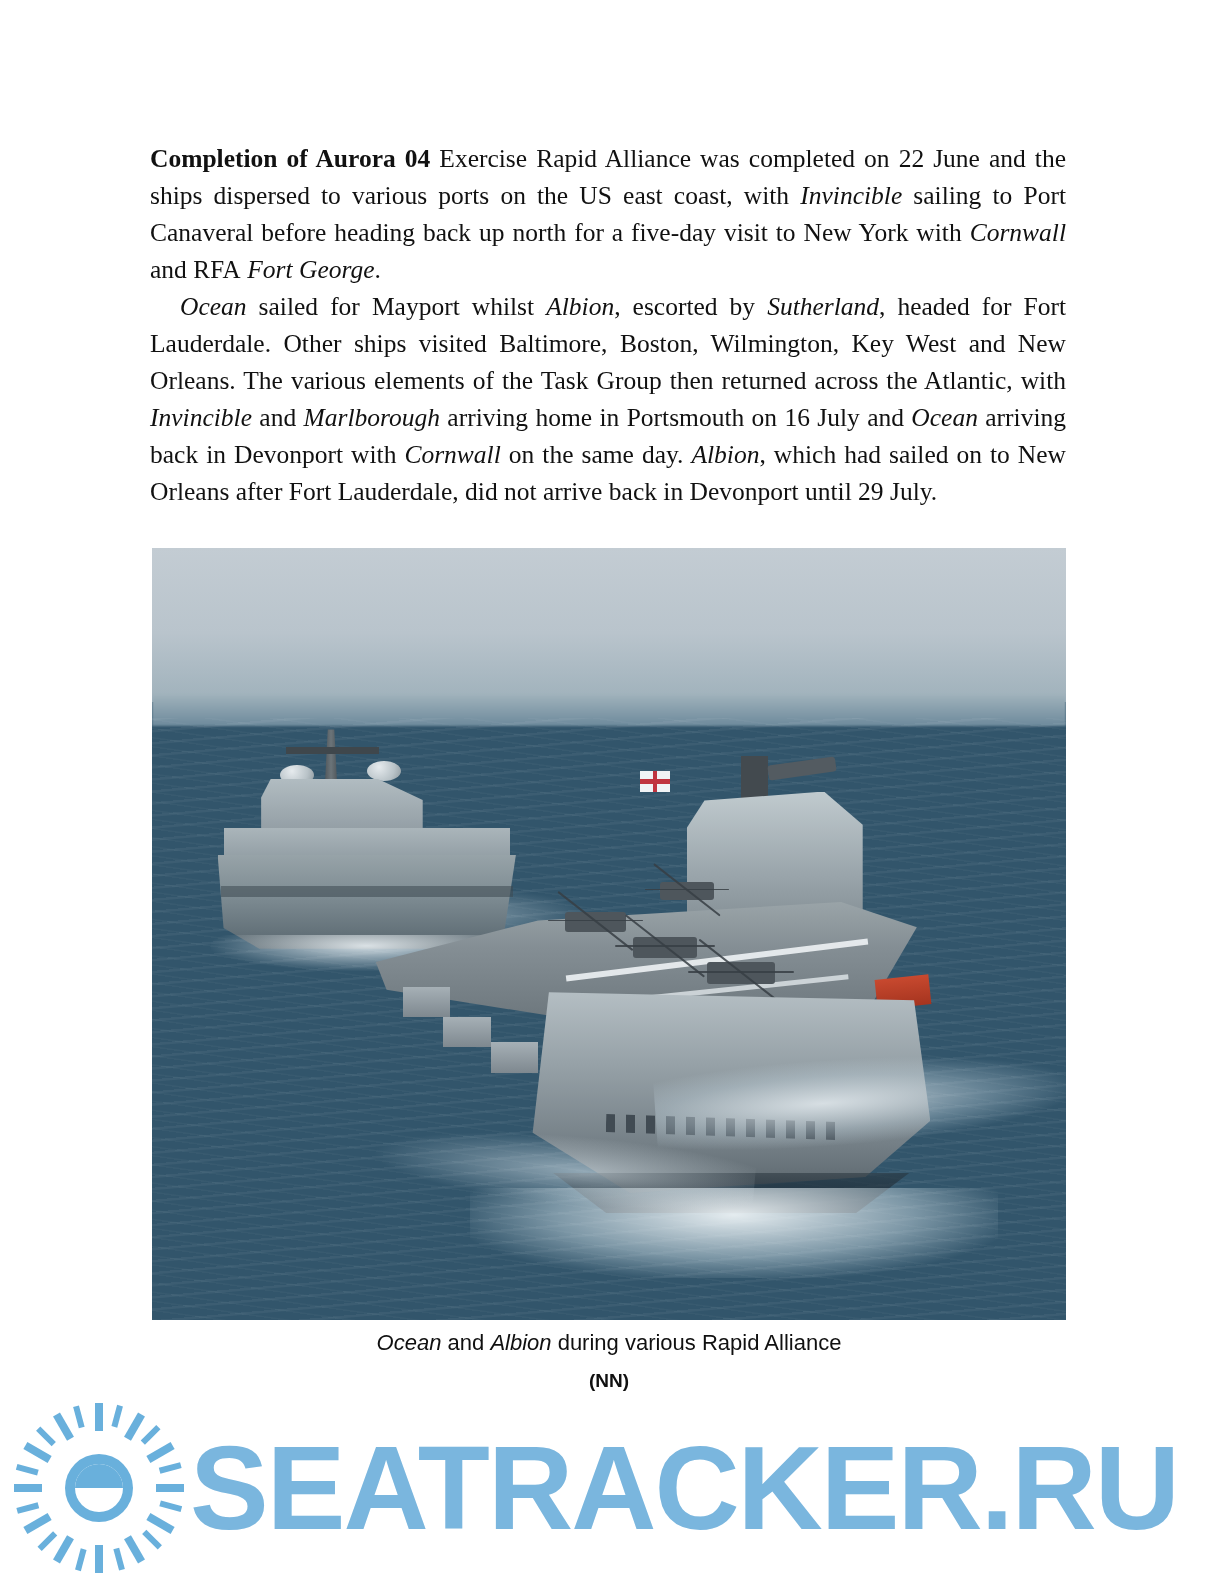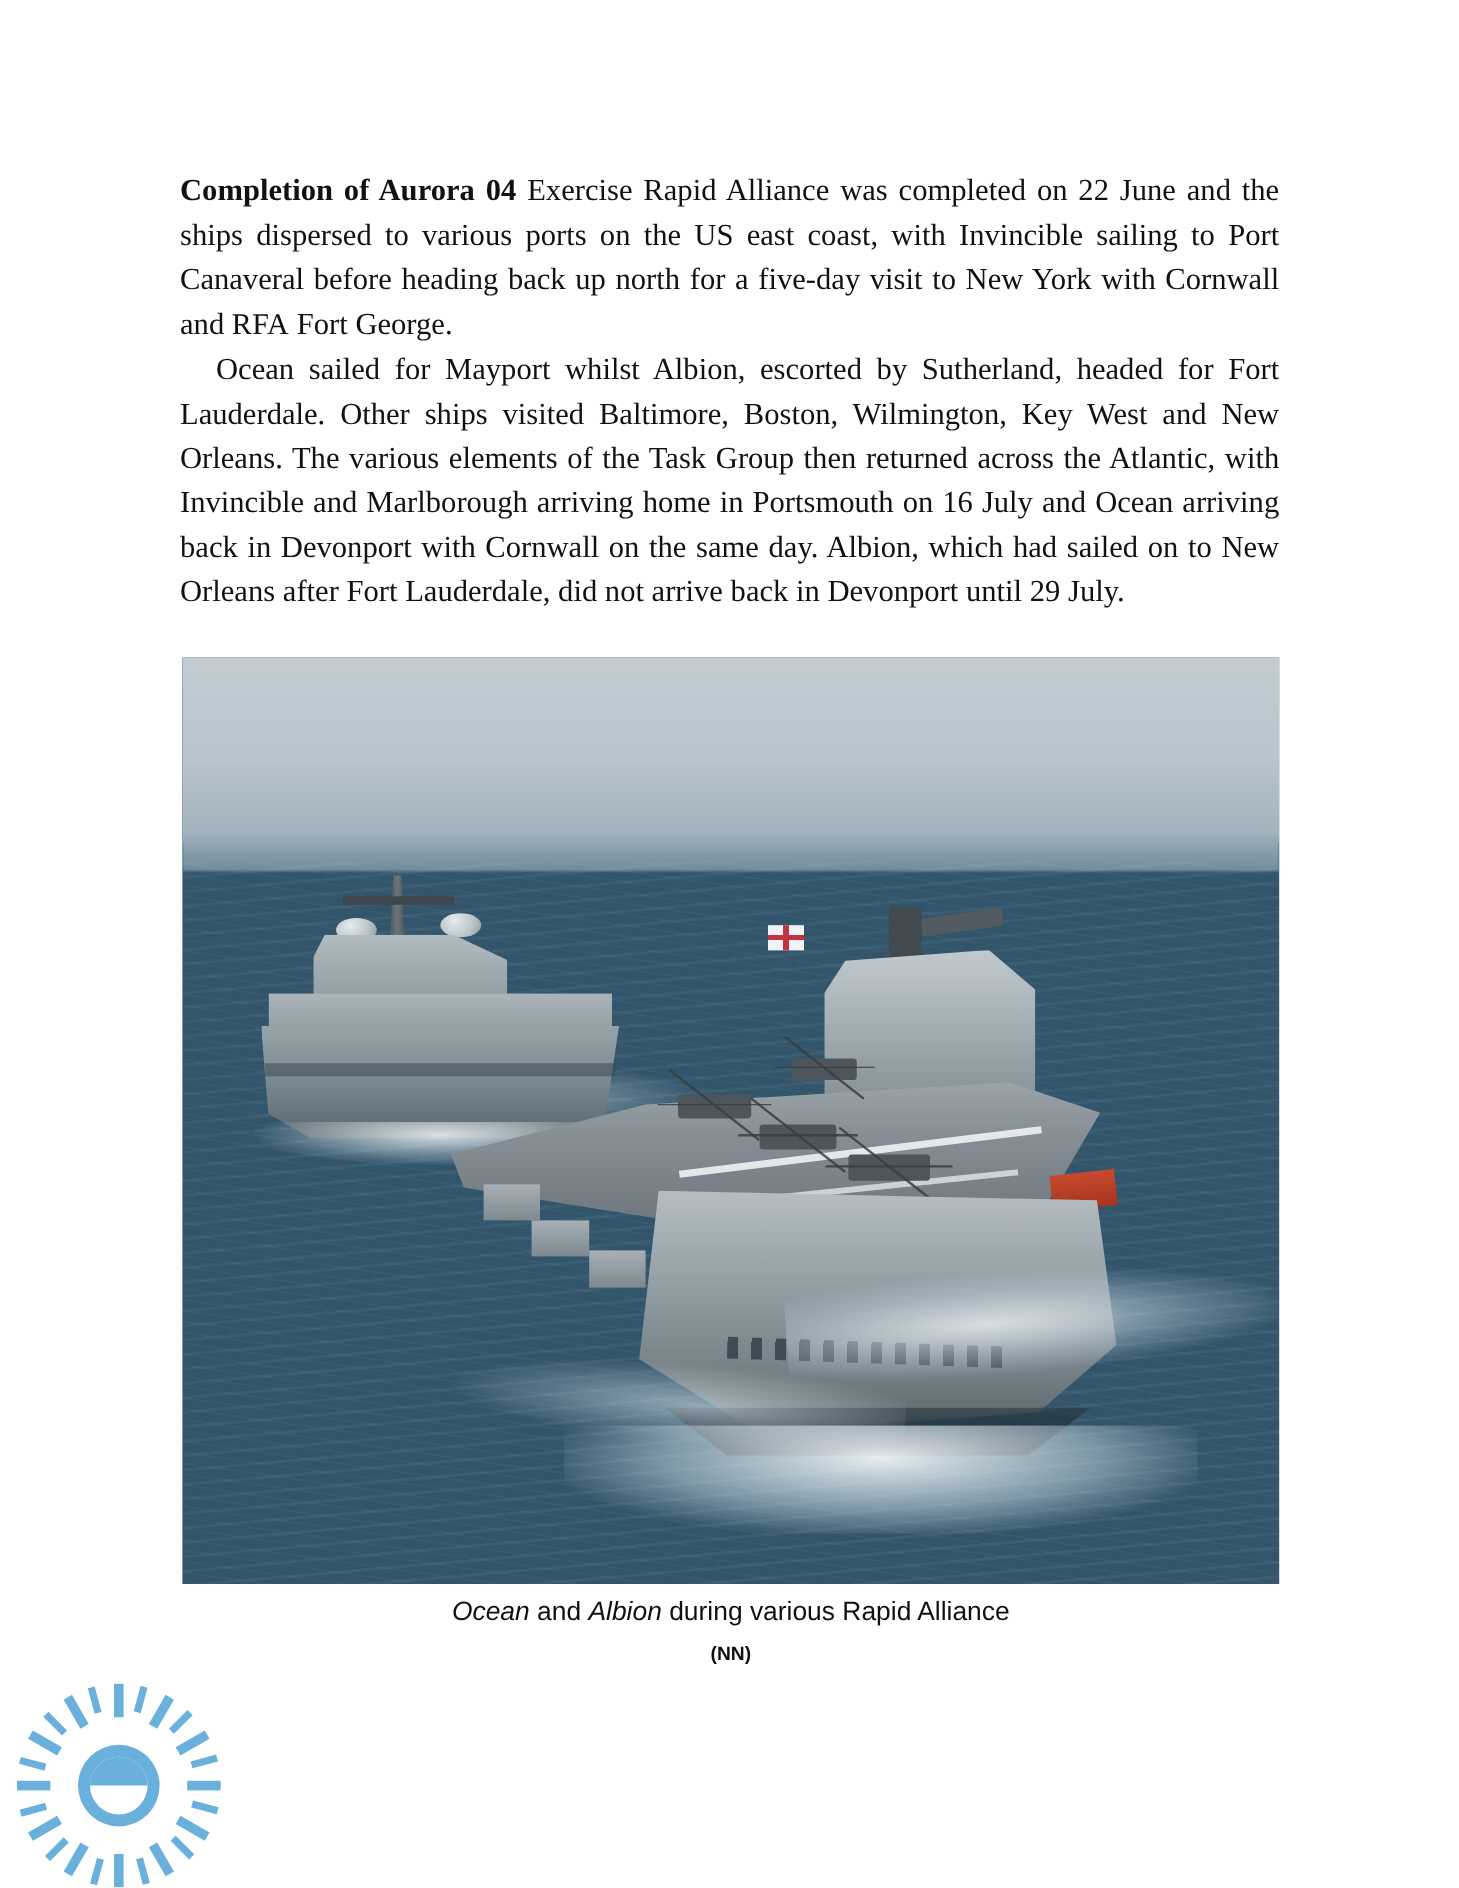--- a/index.html
+++ b/index.html
@@ -33,20 +33,21 @@
   .para {
     margin: 0 0 0 0;
   }
   .para + .para {
     text-indent: 30px;
   }
   .bold {
     font-weight: bold;
   }
   .ital {
+    font-style: italic;
   }
   .smallcaps {
     font-size: 25px;
     letter-spacing: 0.3px;
   }
 
   
   .photo-frame {
     position: absolute;
     left: 152px;
@@ -356,21 +357,21 @@
     color: #101010;
   }
   .caption .ital { font-style: italic; }
   .credit {
     position: absolute;
     left: 152px;
     top: 1370px;
     width: 914px;
     text-align: center;
     font-family: "Liberation Sans", sans-serif;
-    font-size: 16px;
+    font-size: 19px;
     font-weight: bold;
     color: #101010;
   }
 
   
   .watermark {
     position: absolute;
     left: 0;
     top: 1402px;
     width: 1216px;
@@ -507,15 +508,16 @@
             <rect x="81" y="0" width="6" height="22" transform="rotate(255 85 85)"></rect>
             <rect x="81" y="0" width="6" height="22" transform="rotate(285 85 85)"></rect>
             <rect x="81" y="0" width="6" height="22" transform="rotate(315 85 85)"></rect>
             <rect x="81" y="0" width="6" height="22" transform="rotate(345 85 85)"></rect>
           </g>
         </g>
         <circle cx="85" cy="85" r="24" fill="#ffffff"></circle>
         <path d="M85 61 a24 24 0 0 1 24 24 h-48 a24 24 0 0 1 24 -24z" fill="#69b0dc"></path>
       </svg>
     </div>
+    <div class="wm-text">SEATRACKER.RU</div>
   </div>
 
 </div>
 
 </body></html>

